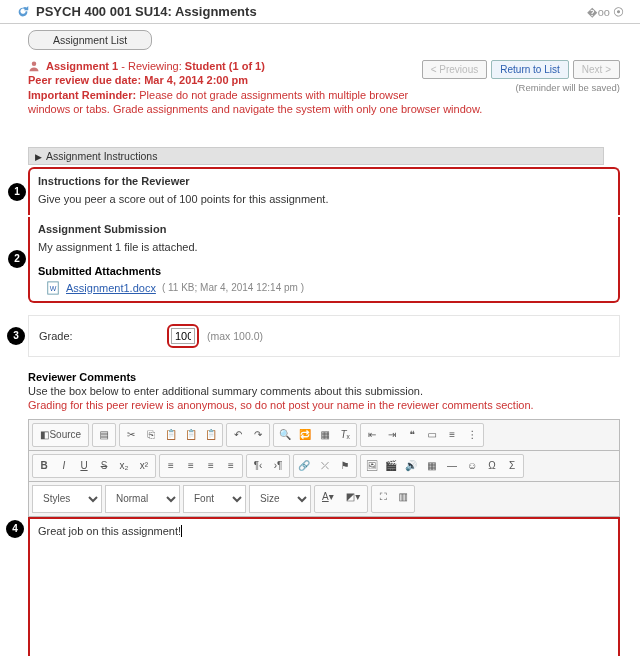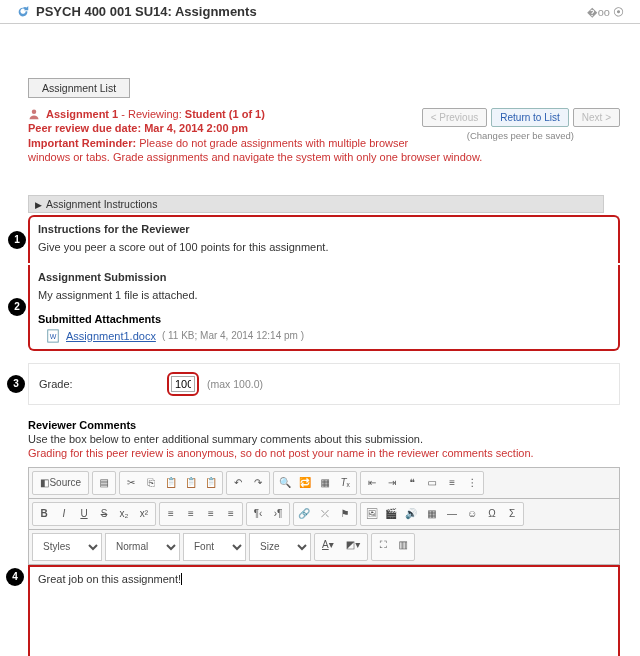--- a/index.html
+++ b/index.html
@@ -3,23 +3,23 @@
 <meta charset="utf-8">
 <style>
 * { box-sizing: border-box; margin: 0; padding: 0; }
 body { font-family: Verdana, Arial, sans-serif; font-size: 11px; background: #fff; width: 640px; }
 .page-header { background: #fff; border-bottom: 1px solid #ccc; padding: 4px 16px; display: flex; align-items: center; }
 .page-header .icon { width: 14px; height: 14px; margin-right: 6px; }
 .page-header h1 { font-size: 13px; font-weight: bold; color: #333; flex: 1; }
 .header-icons { color: #999; font-size: 11px; }
 .body-wrap { padding: 0 20px 0 4px; }
 .tab-bar { margin: 6px 0 10px 24px; }
-.tab { display: inline-block; padding: 3px 13px; border: 1px solid #aaa; border-radius: 0; background: #f2f2f2; font-size: 10.5px; color: #333; margin-top: 48px; }
+.tab { display: inline-block; padding: 3px 24px; border: 1px solid #aaa; border-radius: 8px; background: #f2f2f2; font-size: 10.5px; color: #333; }
 .top-section { margin-left: 24px; position: relative; }
-.nav-buttons { float: right; text-align: center; }
+.nav-buttons { float: right; text-align: right; }
 .btn { display: inline-block; padding: 3px 8px; border: 1px solid #aaa; border-radius: 2px; background: #f7f7f7; font-size: 10px; color: #666; margin-left: 1px; }
 .btn.disabled { color: #bbb; }
 .btn.primary { background: #eef4fb; color: #2a5db0; border-color: #9bb; }
 .nav-note { font-size: 9.5px; color: #888; margin-top: 3px; }
 .assign-title { color: #c33; font-size: 11px; font-weight: normal; margin-bottom: 2px; }
 .assign-title b:first-child { color: #c33; }
 .due { color: #c33; font-size: 11px; }
 .due b { font-weight: bold; }
 .reminder { color: #c33; font-size: 11px; margin-top: 2px; max-width: 460px; line-height: 1.3; }
 .reminder b { font-weight: bold; }
@@ -73,21 +73,21 @@
 
 <div class="tab-bar">
   <span class="tab">Assignment List</span>
 </div>
 
 <div class="top-section">
   <div class="nav-buttons">
     <span class="btn disabled">&lt; Previous</span>
     <span class="btn primary">Return to List</span>
     <span class="btn disabled">Next &gt;</span>
-    <div class="nav-note">(Changes peer be saved)</div>
+    <div class="nav-note">(Reminder will be saved)</div>
   </div>
   <div class="assign-title">
     <svg class="person-icon" viewBox="0 0 16 16">
           <circle cx="8" cy="5" r="3" fill="#c77"></circle>
           <path fill="#c77" d="M2 15c0-3 3-5 6-5s6 2 6 5z"></path>
         </svg>
     <b>Assignment 1</b><span> - Reviewing: </span><b>Student (1 of 1)</b>
   </div>
   <div class="due"><b>Peer review due date: </b><b>Mar 4, 2014 2:00 pm</b></div>
   <div class="reminder"><b>Important Reminder: </b><span>Please do not grade assignments with multiple browser windows or tabs. Grade assignments and navigate the system with only one browser window.</span></div>

